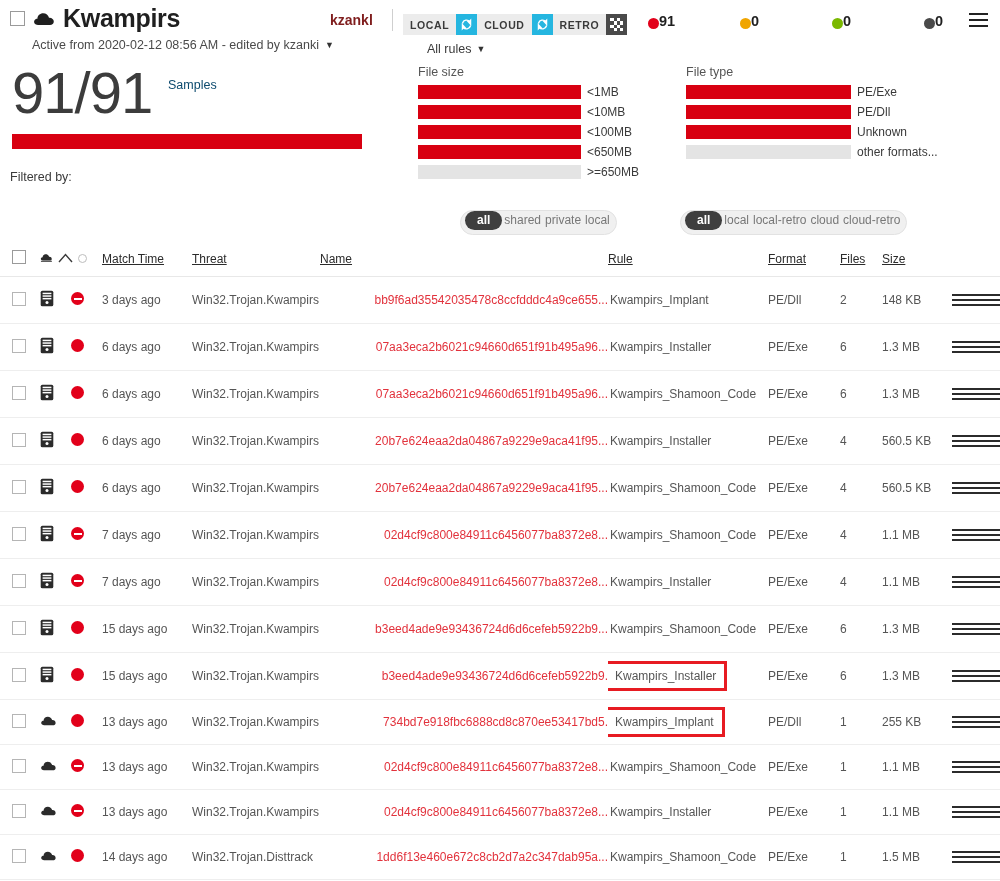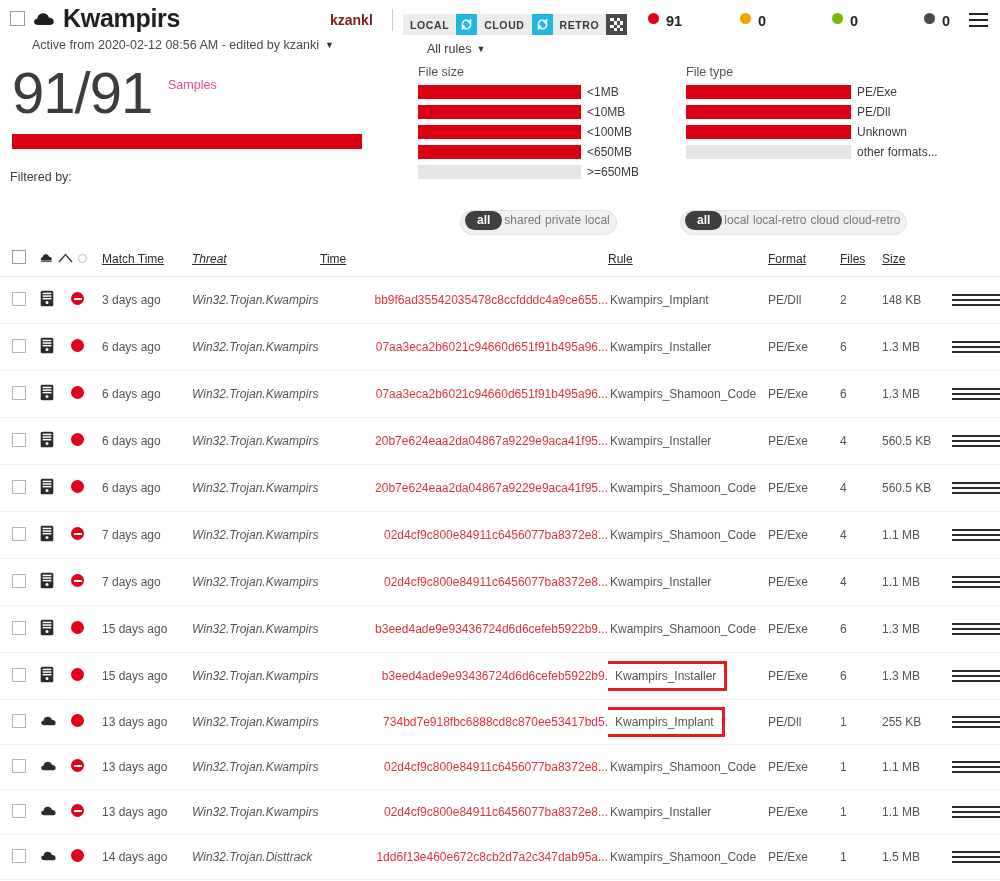--- a/index.html
+++ b/index.html
@@ -52,37 +52,37 @@
   .checker { width:13px; height:13px; display:grid; grid-template-columns: repeat(4,1fr); grid-template-rows: repeat(4,1fr); }
   .checker i { display:block; }
   .checker i.w { background:#fff; }
 
   .allrules {
     position: absolute; left: 427px; top: 42px; font-size: 12.5px; color: #3a3a3a;
     display: flex; align-items: center; gap: 5px;
   }
 
   .counters { position: absolute; left: 648px; top: 13px; display: flex; align-items: center; }
-  .counter { display: flex; align-items: flex-start; gap: 7px; width: 92px; }
+  .counter { display: flex; align-items: flex-end; width: 92px; }
   .dot { width: 11px; height: 11px; border-radius: 50%; display: inline-block; }
   .counter .num { font-size: 14.5px; font-weight: bold; color: #1f1f1f; }
 
   .hamburger-top { position: absolute; right: 12px; top: 13px; cursor: pointer; }
   .ham { width: 19px; }
   .ham i { display:block; height:2px; background:#222; margin-bottom:4px; }
   .ham i:last-child { margin-bottom:0; }
 
   
   .stats { position: relative; height: 148px; }
   .samples-block { position: absolute; left: 12px; top: 2px; }
   .samples-num {
     font-size: 58px; font-weight: 300; color: #3c3c3c; line-height: 1;
     letter-spacing: -1px; font-family: "Liberation Sans", sans-serif;
   }
-  .samples-label { position:absolute; left: 168px; top: 16px; font-size: 12.5px; color:#ec4899; }
+  .samples-label { position:absolute; left: 168px; top: 16px; font-size: 12.5px; color:#0c4a6e; }
   .samples-bar { position:absolute; left: 12px; top: 72px; width: 350px; height: 15px; background:#d80011; }
   .filtered-by { position: absolute; left: 10px; top: 108px; font-size: 12.5px; color: #3a3a3a; }
 
   .chartgrp { position: absolute; top: 3px; }
   .chartgrp.size { left: 418px; }
   .chartgrp.type { left: 686px; }
   .chart-title { font-size: 12.5px; color: #555; margin-bottom: 6px; }
   .barrow { display: flex; align-items: center; margin-bottom: 6px; }
   .bar { height: 14px; }
   .bar.full { background: #d80011; }
@@ -114,21 +114,21 @@
   }
   table.grid th .u { text-decoration: underline; cursor: pointer; text-align: center; }
   table.grid td {
     font-size: 12px; color: #555; padding: 13px 0; border-bottom: 1px solid #eeeeee;
     vertical-align: middle; white-space: nowrap; overflow: hidden;
   }
   .c-chk   { width: 40px; padding-left: 12px !important; }
   .c-loc   { width: 30px; text-align: left; }
   .c-sev   { width: 30px; text-align: left; }
   .c-time  { width: 90px; }
-  .c-threat{ width: 128px; font-style: italic; }
+  .c-threat{ width: 128px; }
   .c-name  { width: 288px; text-align: right; }
   .c-rule  { width: 160px; }
   .c-fmt   { width: 72px; }
   .c-files { width: 42px; }
   .c-size  { width: 70px; }
   .c-menu  { width: 48px; text-align: center; }
 
   .threat-txt { color: #555; }
   .hash { color: #e2323c; }
   .rule-txt { color: #555; display: inline-block; padding: 2px 2px; }
@@ -340,21 +340,21 @@
             <span>
               <svg width="15" height="10" viewBox="0 0 15 10">
                   <path d="M1 9 L7.5 1.6 L14 9" fill="none" stroke="#3a3a3a" stroke-width="1.4"></path>
                 </svg>
             </span>
             <span class="circ-sm"></span>
           </span>
         </th>
         <th class="c-time"><span class="u">Match Time</span></th>
         <th class="c-threat"><span class="u">Threat</span></th>
-        <th class="c-name"><span class="u">Time</span></th>
+        <th class="c-name"><span class="u">Name</span></th>
         <th class="c-rule"><span class="u">Rule</span></th>
         <th class="c-fmt"><span class="u">Format</span></th>
         <th class="c-files"><span class="u">Files</span></th>
         <th class="c-size"><span class="u">Size</span></th>
         <th class="c-menu"></th>
       </tr>
     </thead>
     <tbody id="table-body">
         <tr>
           <td class="c-chk"><span class="chk-sm"></span></td>

